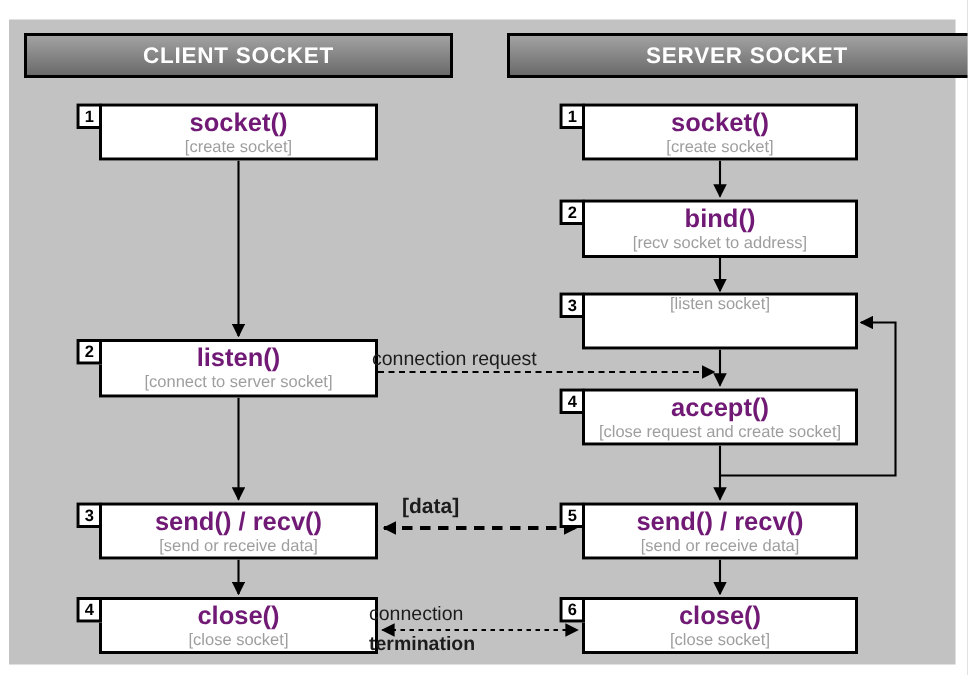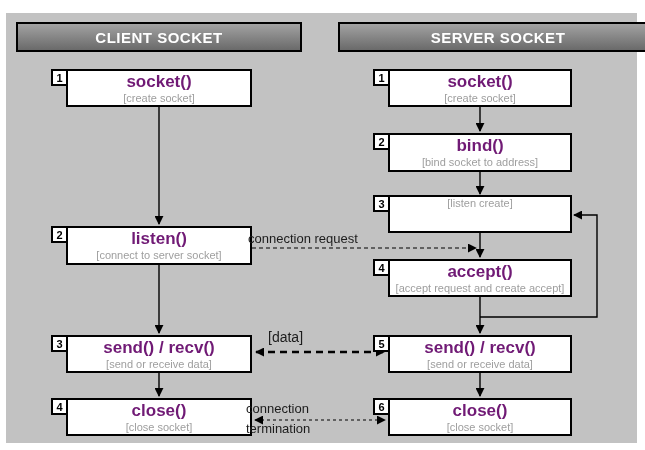--- a/index.html
+++ b/index.html
@@ -38,23 +38,23 @@
     background:#ffffff;border:2px solid #000;
     font-size:11px;font-weight:bold;color:#000;
     display:flex;align-items:center;justify-content:center;
   }
   .wires{position:absolute;left:0;top:0;pointer-events:none;}
   .linklabel{
     position:absolute;text-align:left;color:#1c1c1c;
     font-size:13px;line-height:15px;white-space:nowrap;
   }
   .lbl-request{left:248px;top:231px;width:140px;}
-  .lbl-data{left:268px;top:330px;width:100px;font-weight:normal;font-size:14px;}
+  .lbl-data{left:268px;top:330px;width:100px;font-weight:bold;font-size:14px;}
   .lbl-term1{left:246px;top:401px;width:140px;}
-  .lbl-term2{left:246px;top:421px;width:140px;}
+  .lbl-term2{left:246px;top:421px;width:140px;font-weight:bold;}
 </style>
 </head>
 <body>
 
 <div class="canvas"></div>
 
 <div class="hdr hdr-client">
   <span>CLIENT SOCKET</span>
 </div>
 <div class="hdr hdr-server">
@@ -113,30 +113,30 @@
 </div>
 
 <div class="step" style="left:388px;top:69px;width:184px;height:38px">
   <span class="numtab">1</span>
   <div class="title">socket()</div>
   <div class="subtitle">[create socket]</div>
 </div>
 <div class="step" style="left:388px;top:133px;width:184px;height:39px">
   <span class="numtab">2</span>
   <div class="title">bind()</div>
-  <div class="subtitle">[bind socket to address]</div>
+  <div class="subtitle">[recv socket to address]</div>
 </div>
 <div class="step" style="left:388px;top:195px;width:184px;height:38px">
   <span class="numtab">3</span>
-  <div class="subtitle">[listen create]</div>
+  <div class="subtitle">[listen socket]</div>
 </div>
 <div class="step" style="left:388px;top:259px;width:184px;height:38px">
   <span class="numtab">4</span>
   <div class="title">accept()</div>
-  <div class="subtitle">[accept request and create accept]</div>
+  <div class="subtitle">[close request and create socket]</div>
 </div>
 <div class="step" style="left:388px;top:335px;width:184px;height:38px">
   <span class="numtab">5</span>
   <div class="title">send() / recv()</div>
   <div class="subtitle">[send or receive data]</div>
 </div>
 <div class="step" style="left:388px;top:398px;width:184px;height:38px">
   <span class="numtab">6</span>
   <div class="title">close()</div>
   <div class="subtitle">[close socket]</div>

